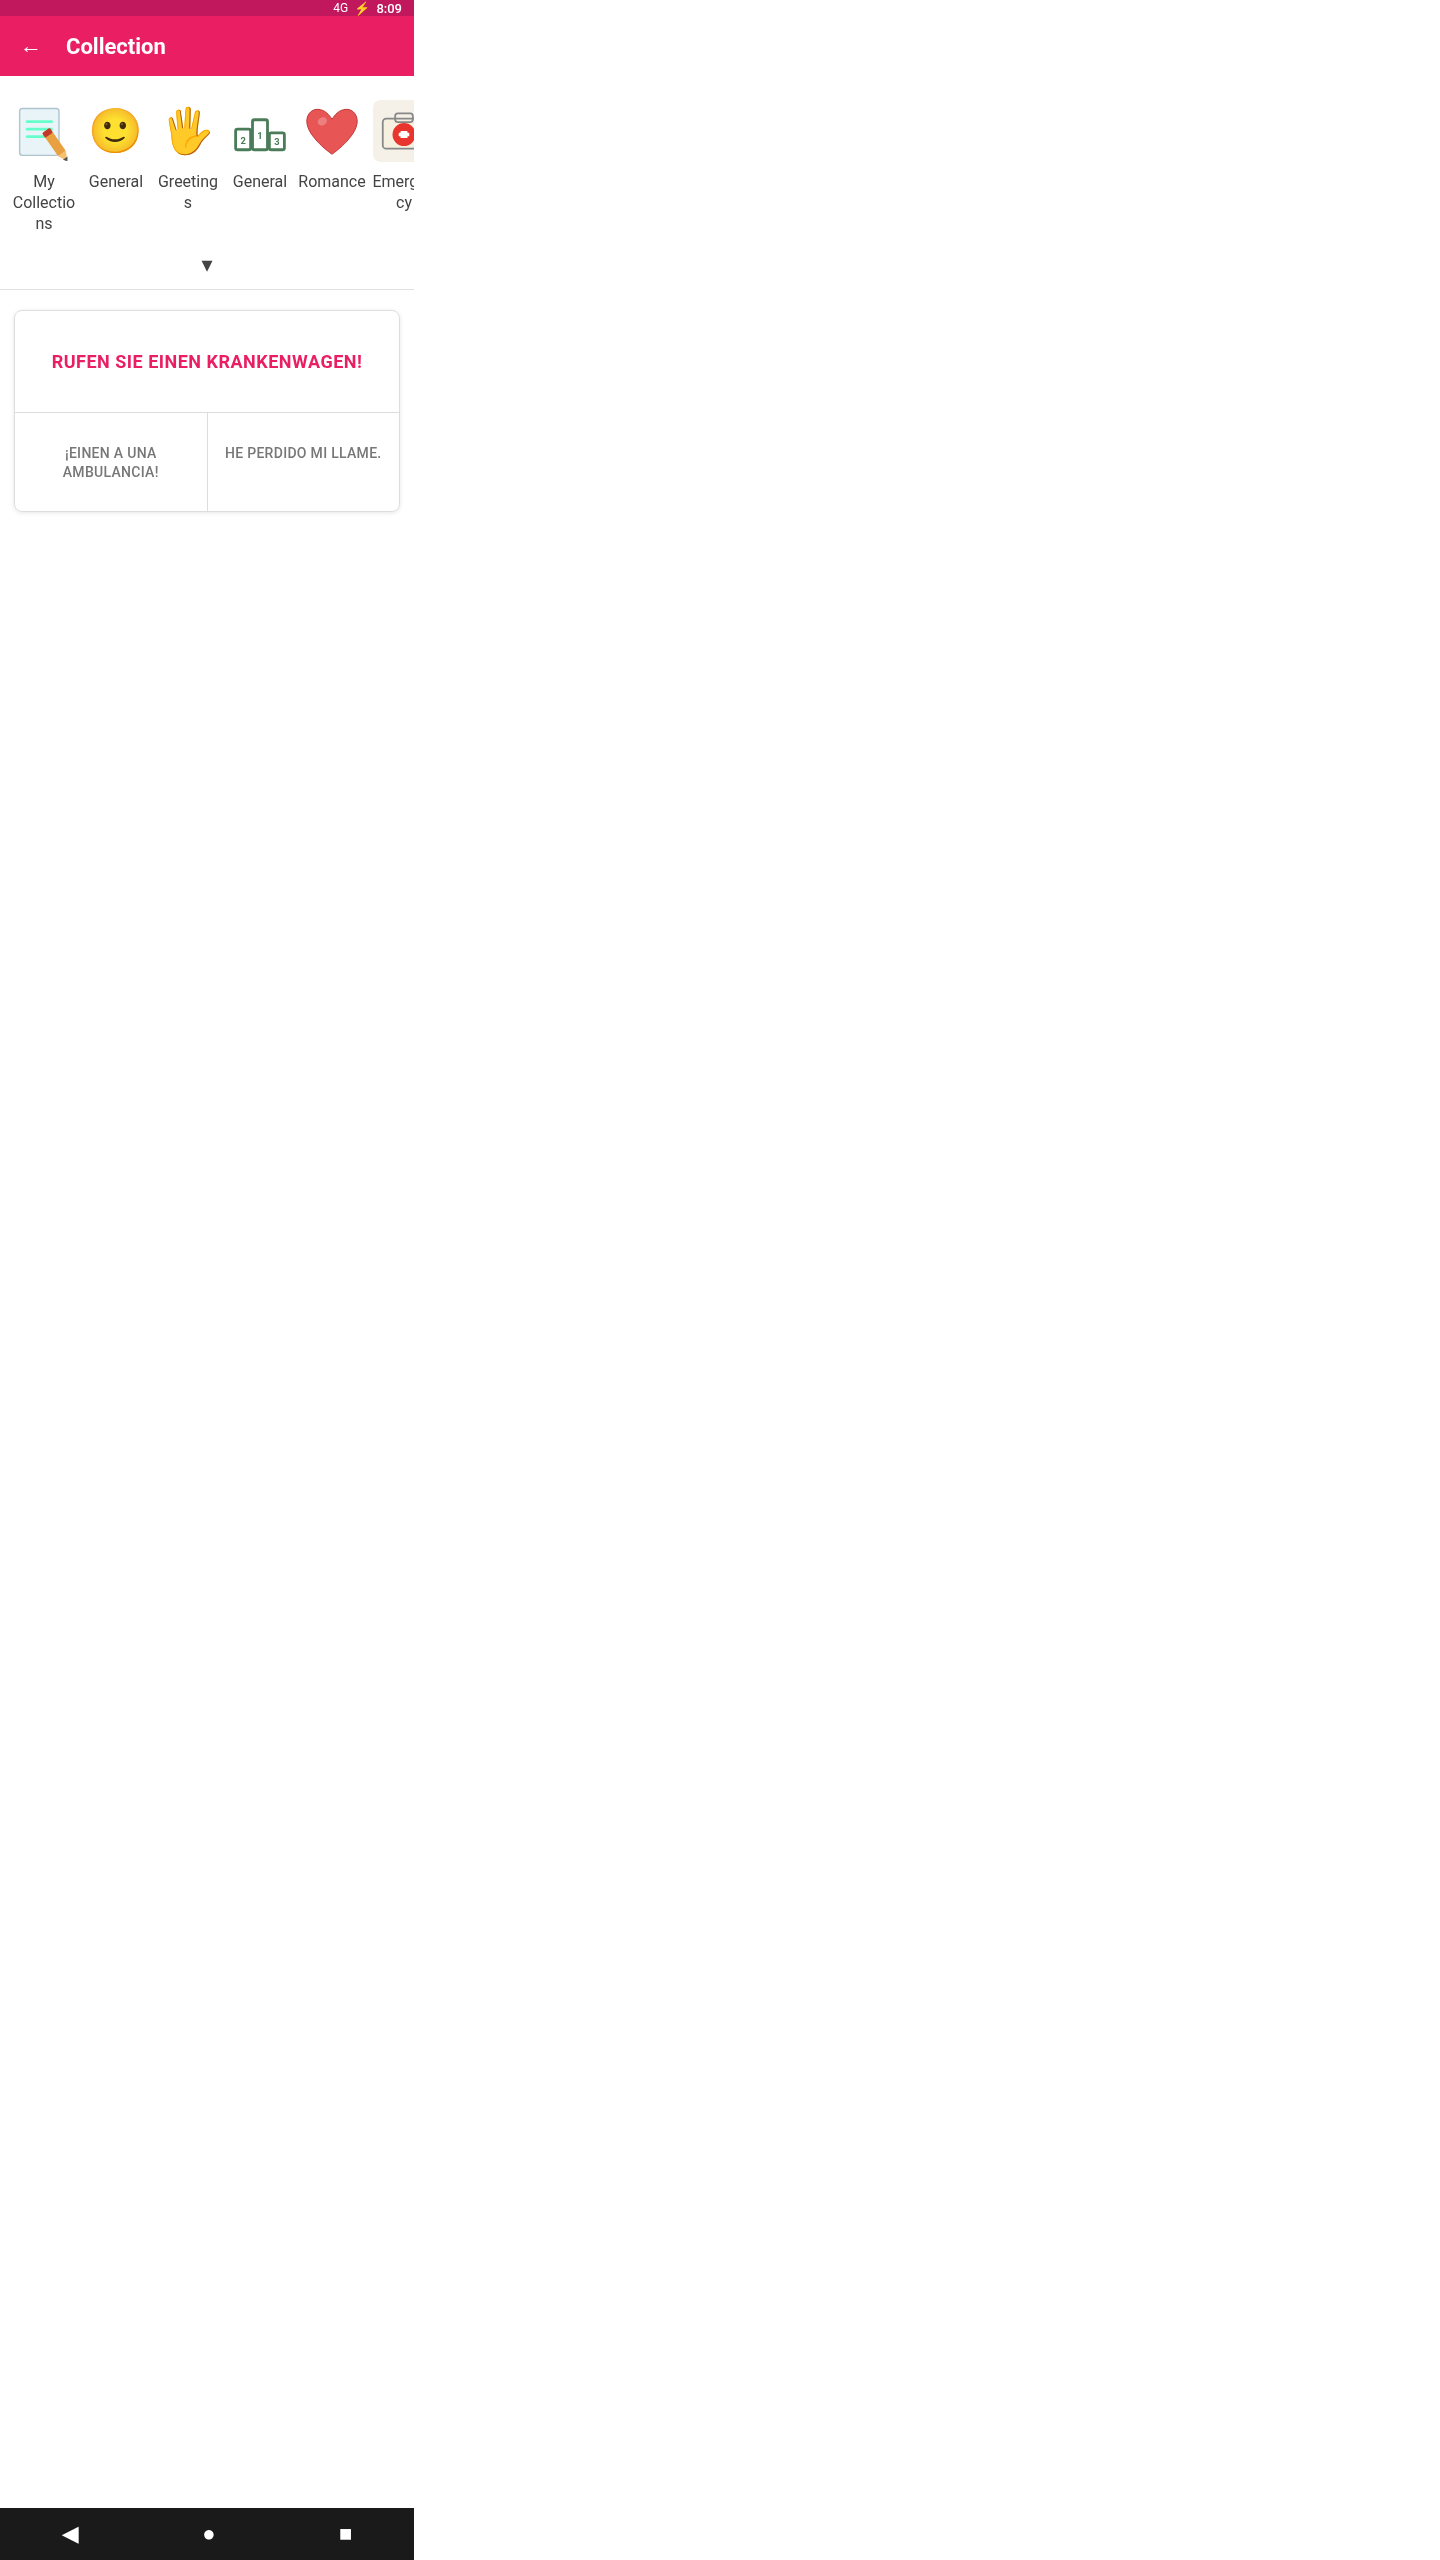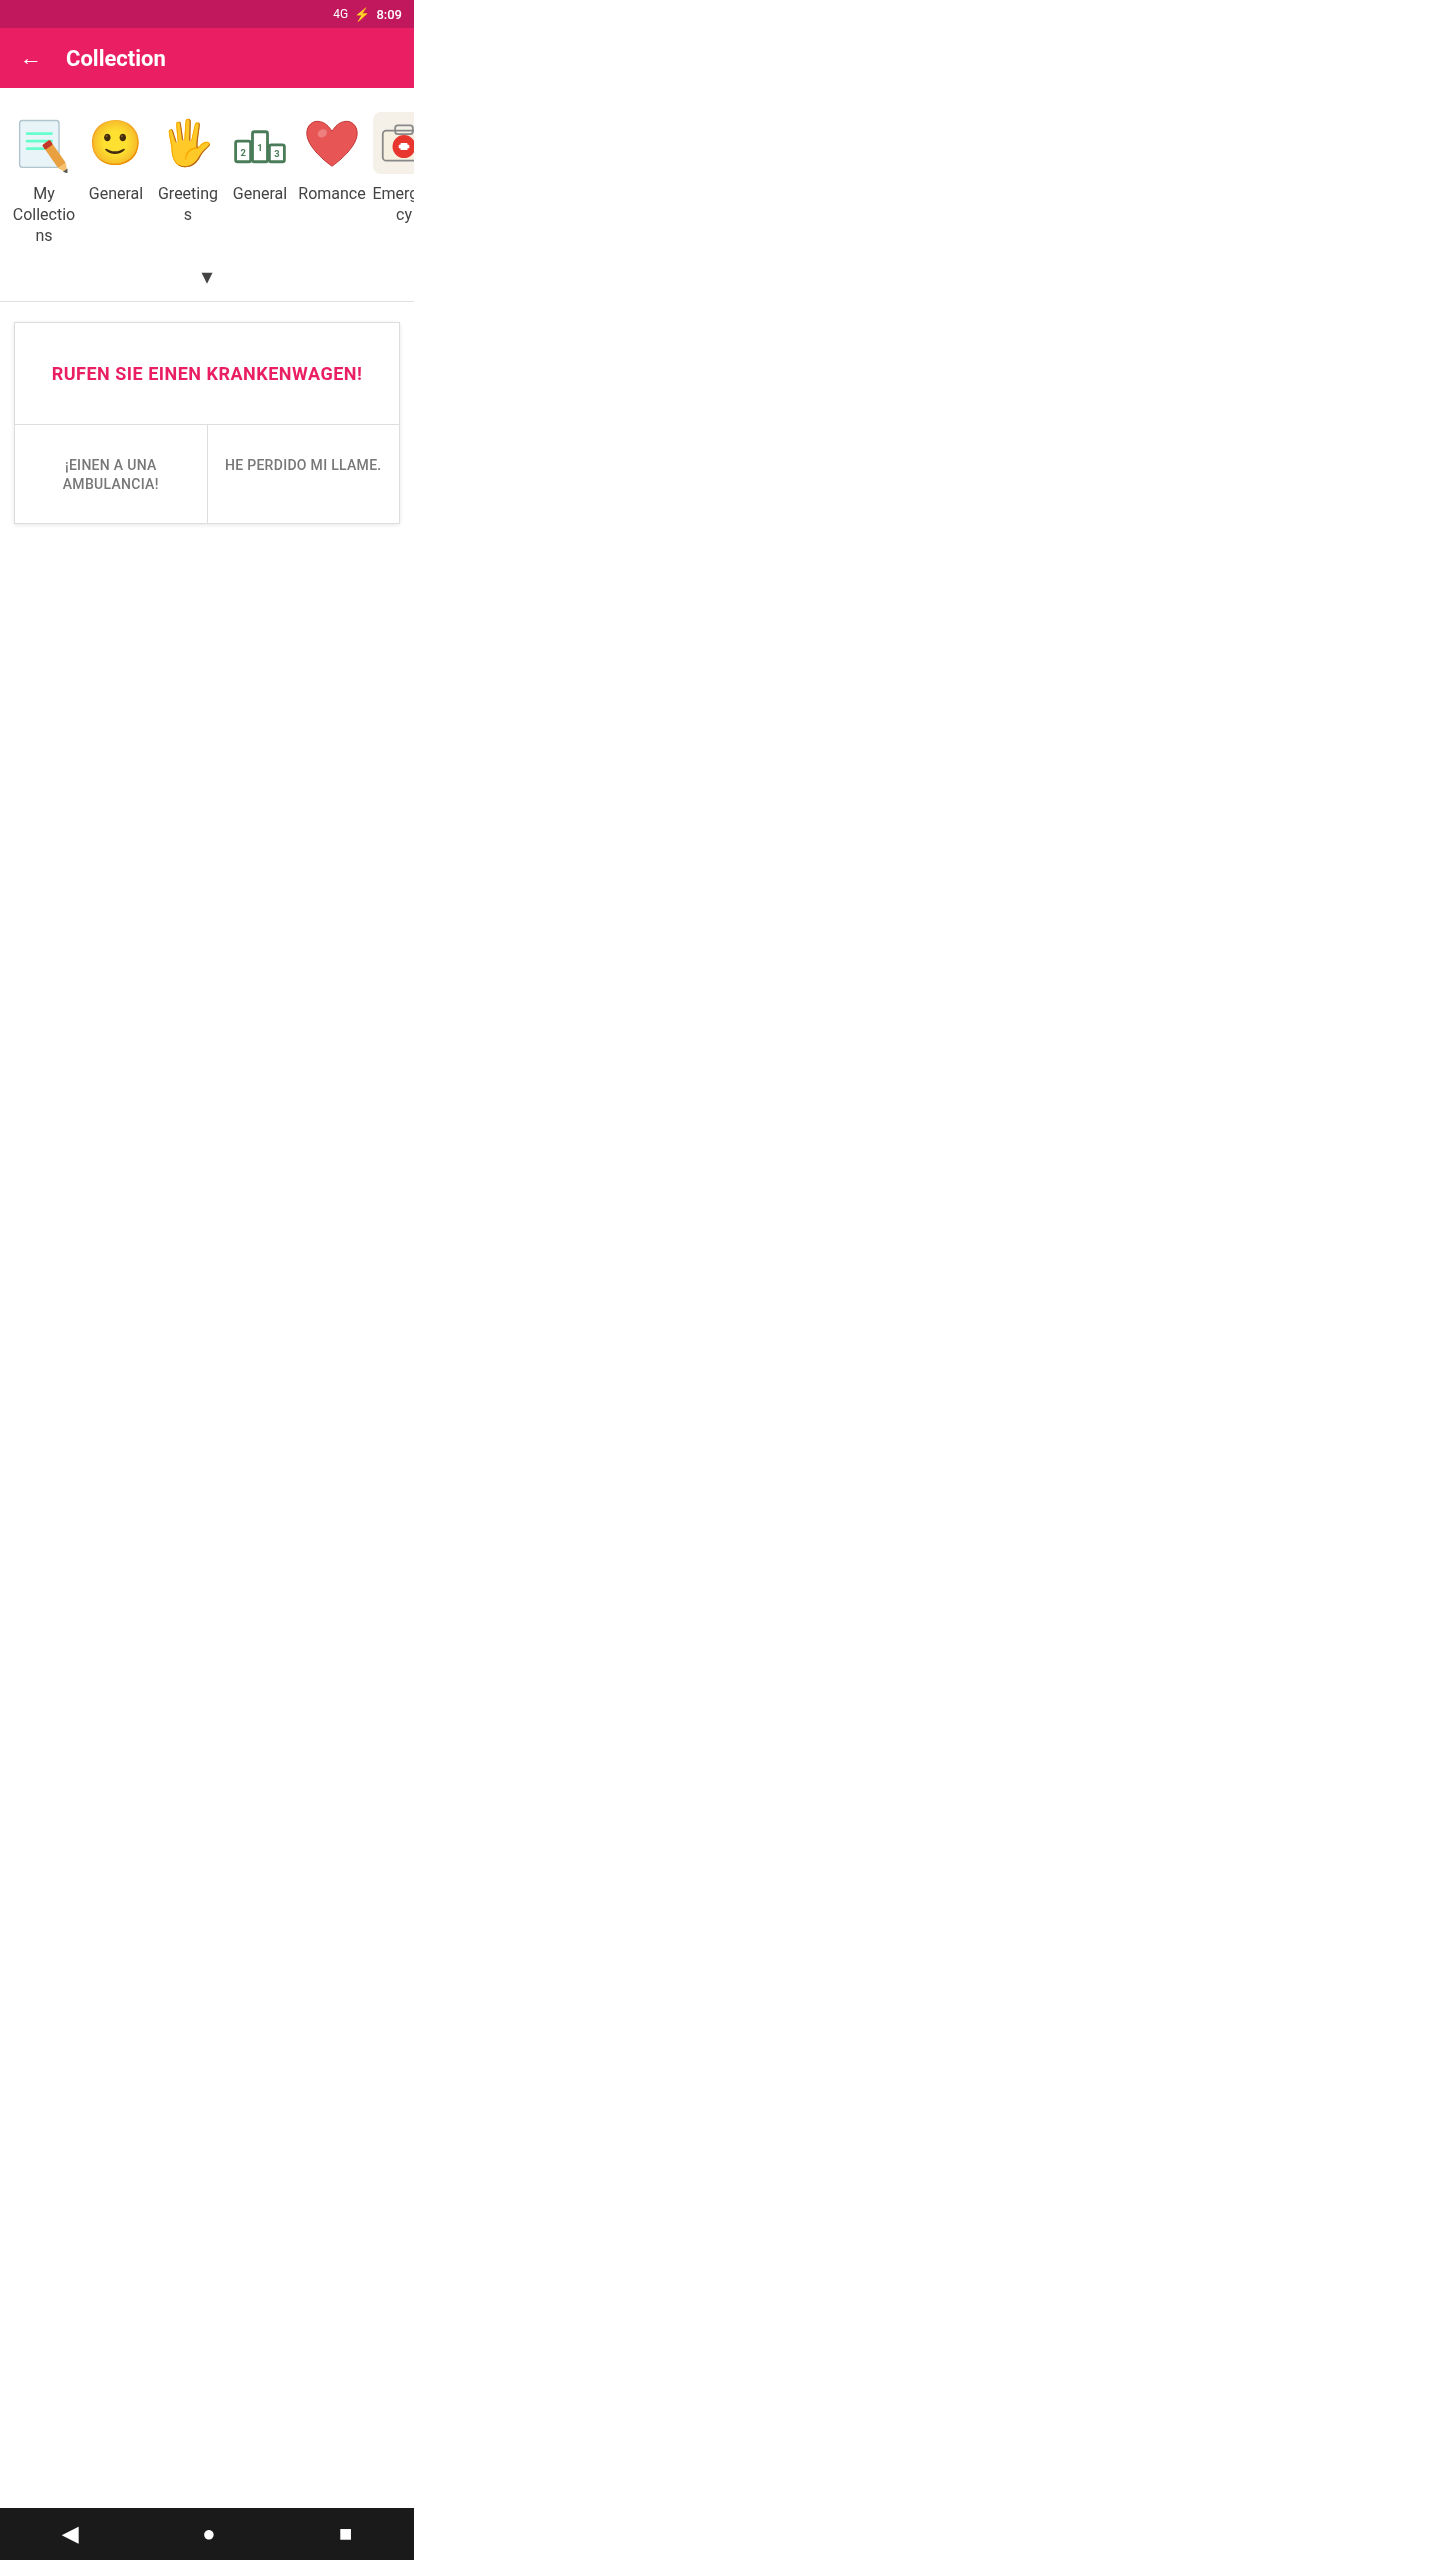--- a/index.html
+++ b/index.html
@@ -14,21 +14,21 @@
       min-height: 736px;
       background: #fff;
       font-family: 'Roboto', Arial, sans-serif;
       overflow-x: hidden;
       position: relative;
     }
 
     
     .status-bar {
       background: #c0175d;
-      height: 28px;
+      height: 16px;
       display: flex;
       align-items: center;
       justify-content: flex-end;
       padding: 0 12px;
       gap: 6px;
     }
 
     .status-bar-text {
       color: white;
       font-size: 13px;
@@ -117,21 +117,21 @@
     .divider {
       height: 1px;
       background: #e0e0e0;
       margin: 0;
     }
 
     
     .card-section {
       margin: 20px 14px;
       border: 1px solid #ddd;
-      border-radius: 0;
+      border-radius: 8px;
       box-shadow: 0 1px 4px rgba(0,0,0,0.1);
       overflow: hidden;
     }
 
     .card-top {
       padding: 40px 20px;
       text-align: center;
       border-bottom: 1px solid #ddd;
     }
 

